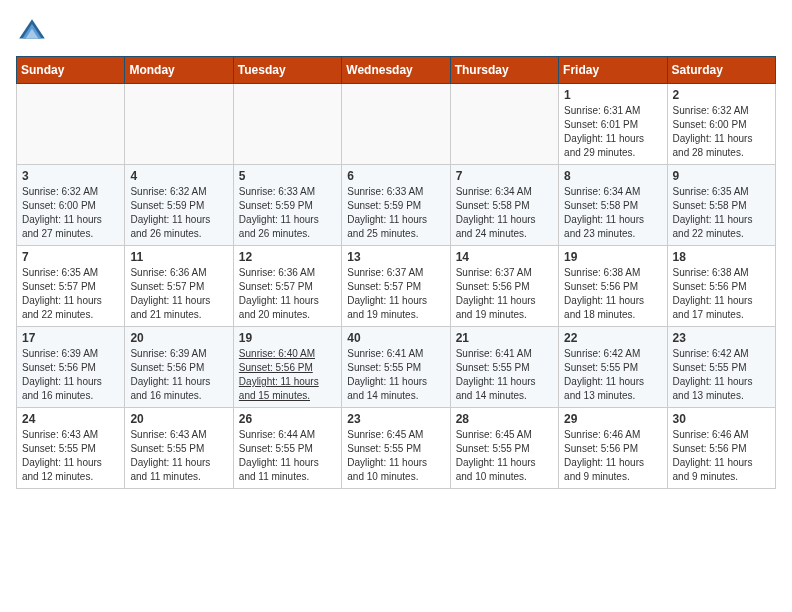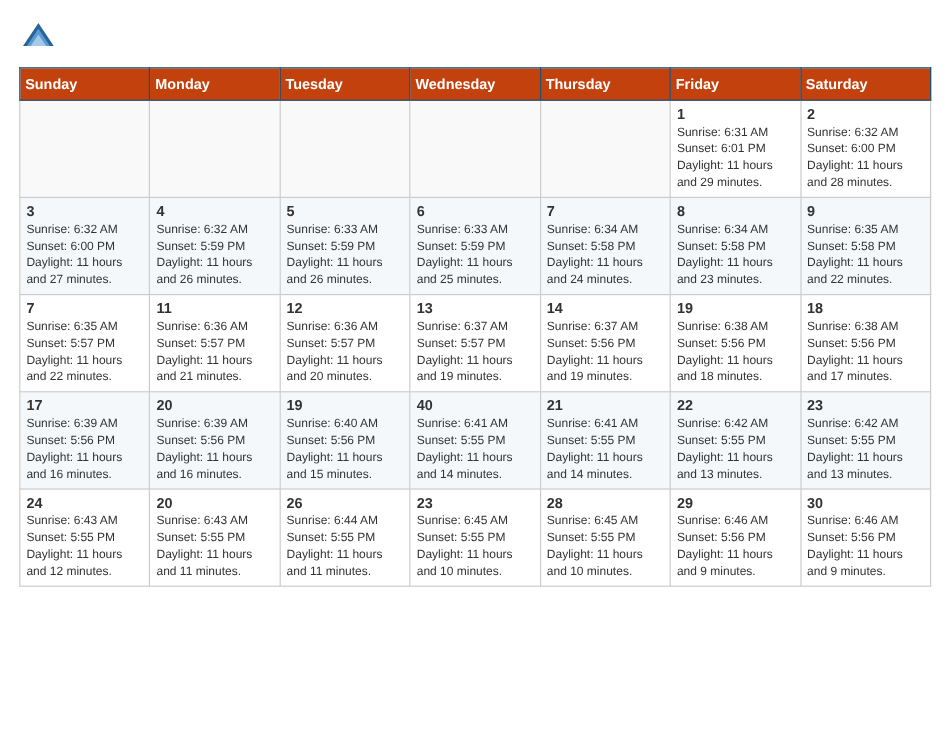--- a/index.html
+++ b/index.html
@@ -260,21 +260,21 @@
         </td>
         <td>
           <div class="day-num">20</div>
           <div class="day-info" style="white-space: pre-line;">Sunrise: 6:39 AM
 Sunset: 5:56 PM
 Daylight: 11 hours
 and 16 minutes.</div>
         </td>
         <td>
           <div class="day-num">19</div>
-          <div class="day-info" style="white-space: pre-line;">Sunrise: 6:40 AM
+          <div class="day-info" style="white-space: pre-line; text-decoration: underline;">Sunrise: 6:40 AM
 Sunset: 5:56 PM
 Daylight: 11 hours
 and 15 minutes.</div>
         </td>
         <td>
           <div class="day-num">40</div>
           <div class="day-info" style="white-space: pre-line;">Sunrise: 6:41 AM
 Sunset: 5:55 PM
 Daylight: 11 hours
 and 14 minutes.</div>

